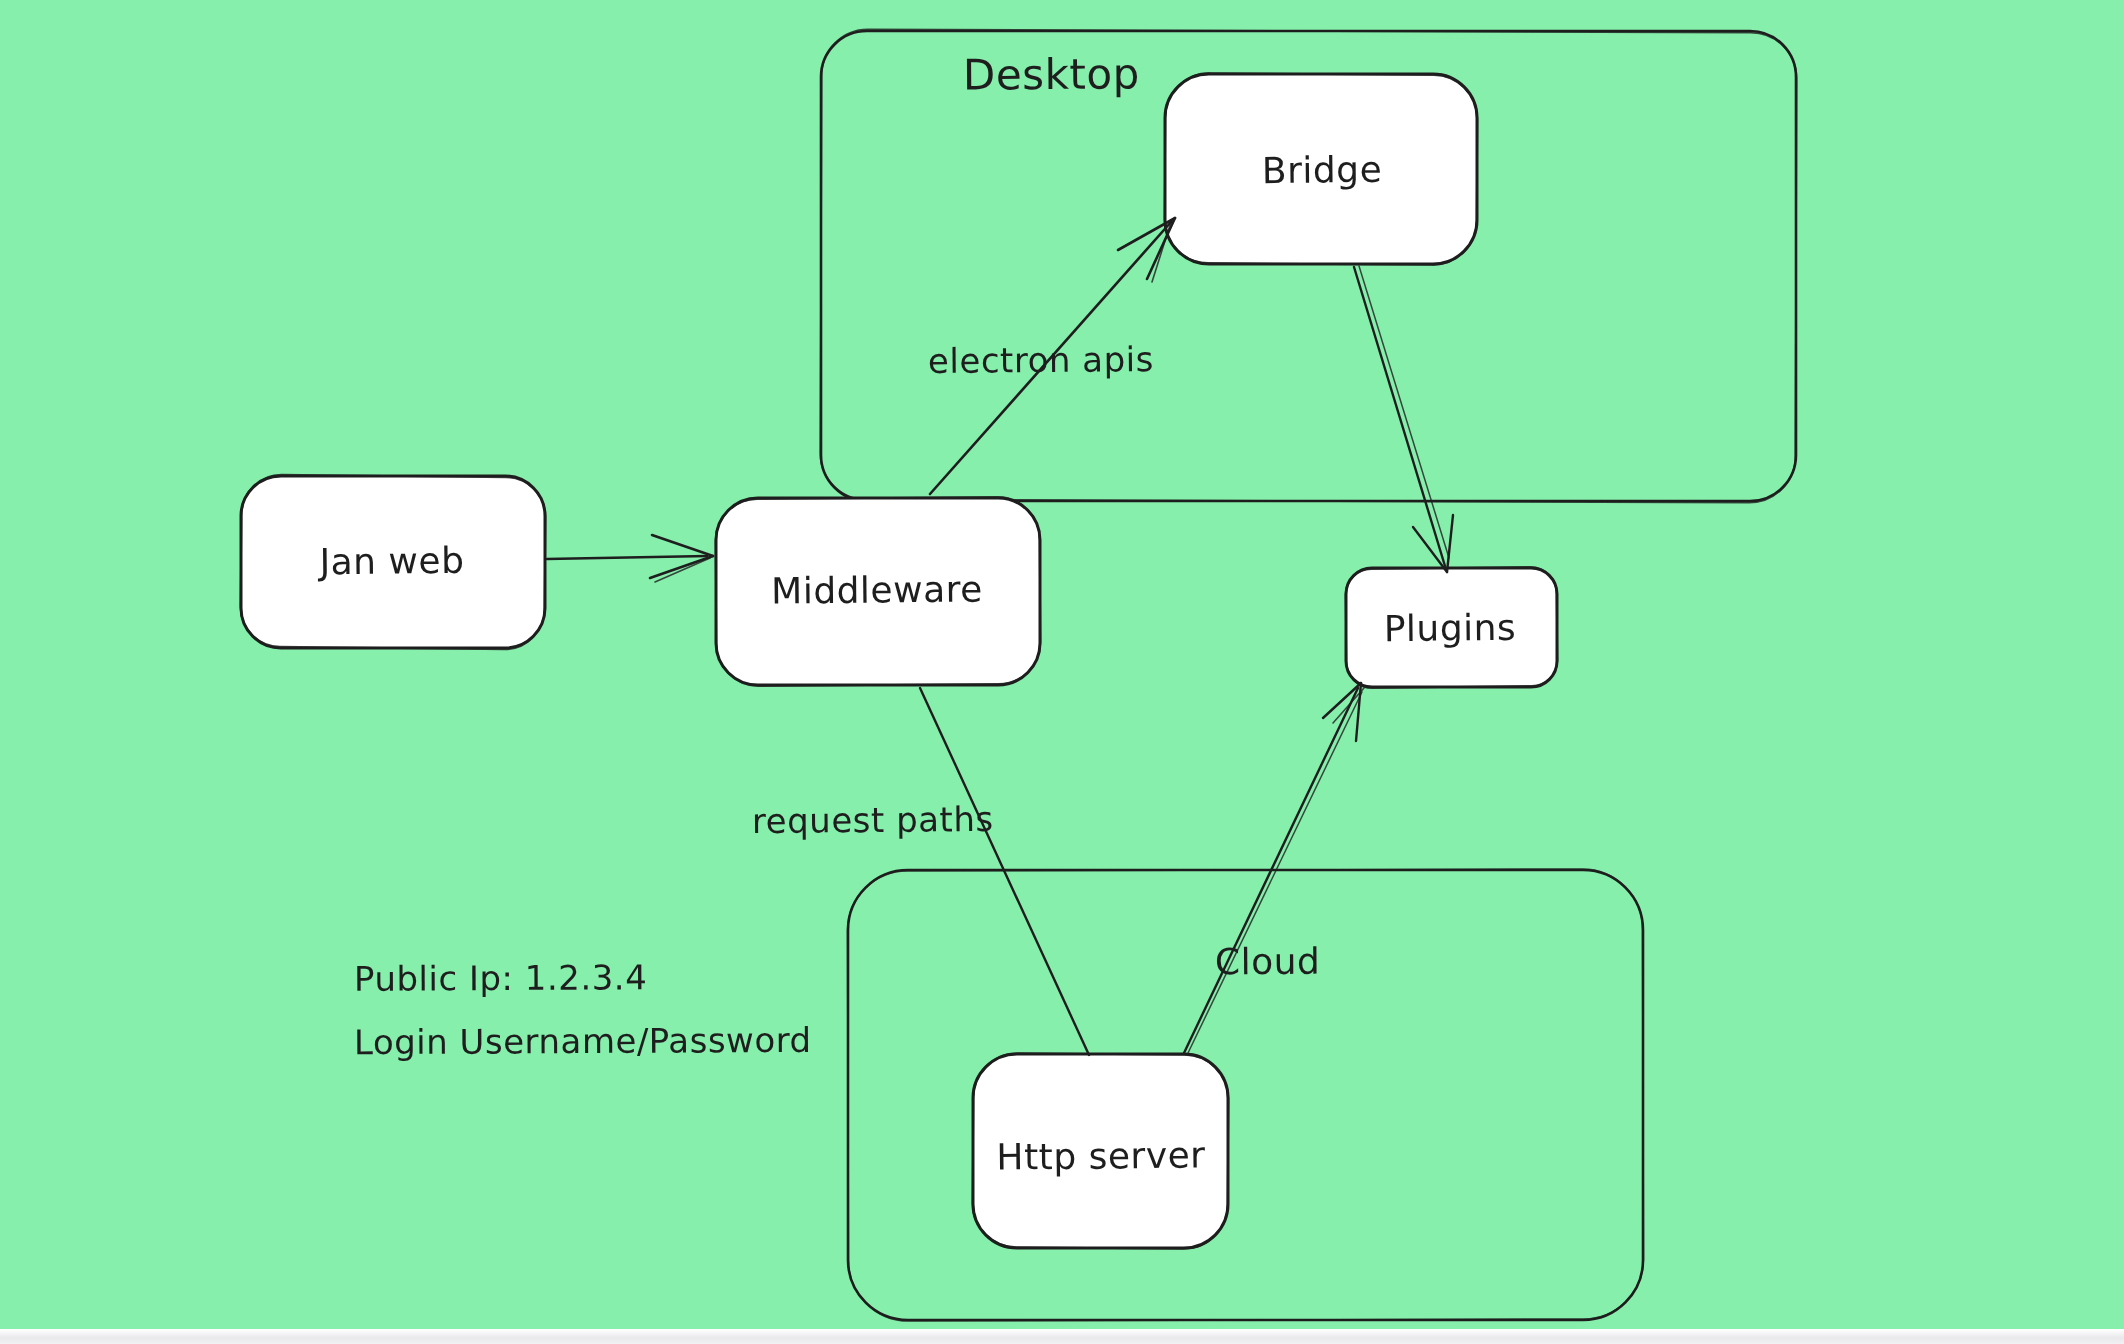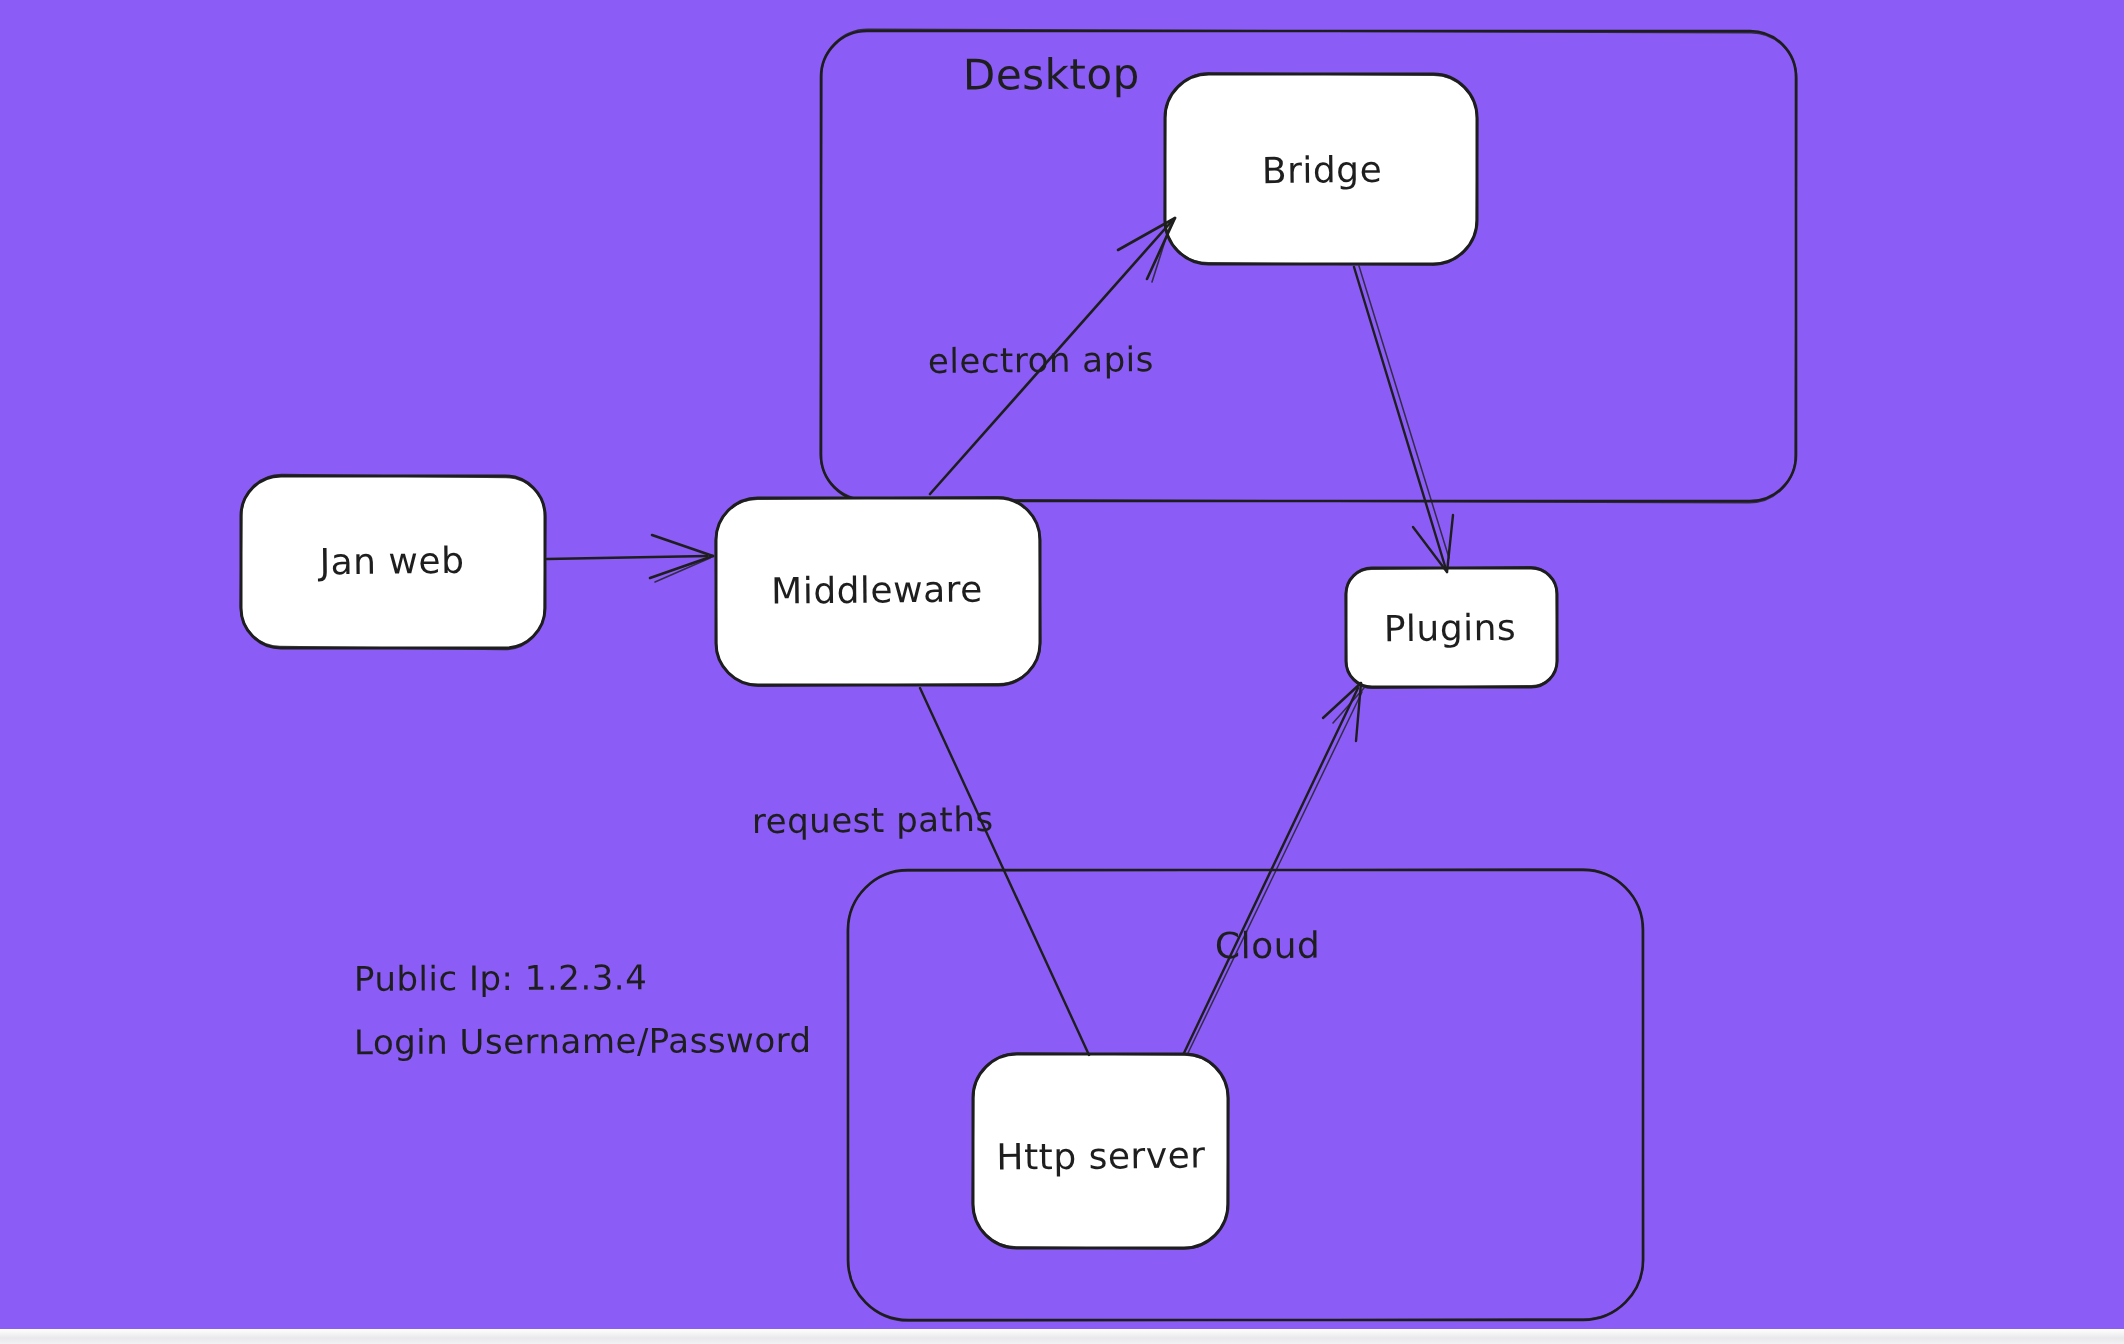--- a/index.html
+++ b/index.html
@@ -5,21 +5,21 @@
   html, body {
     margin: 0;
     padding: 0;
     background: #ffffff;
     font-family: "DejaVu Sans", "Liberation Sans", sans-serif;
   }
   #canvas {
     position: relative;
     width: 2124px;
     height: 1344px;
-    background: #8b5cf6;
+    background: #86efac;
     overflow: hidden;
   }
   #shapes {
     position: absolute;
     left: 0;
     top: 0;
   }
   .sketch-label {
     position: absolute;
     color: #1e1e1e;
@@ -38,20 +38,21 @@
   .edge-label {
     font-size: 34px;
     transform: rotate(-0.5deg);
   }
   .annotation-label {
     font-size: 34px;
     transform: rotate(-0.3deg);
   }
   #cloud-label {
     font-size: 36px;
+    margin-top: 16px;
   }
   #window-bottom-edge {
     position: absolute;
     left: 0;
     bottom: 0;
     width: 100%;
     height: 15px;
     background: linear-gradient(to bottom, #ffffff 0%, #e9e9ec 60%, #f2f2f4 100%);
   }
 </style>

